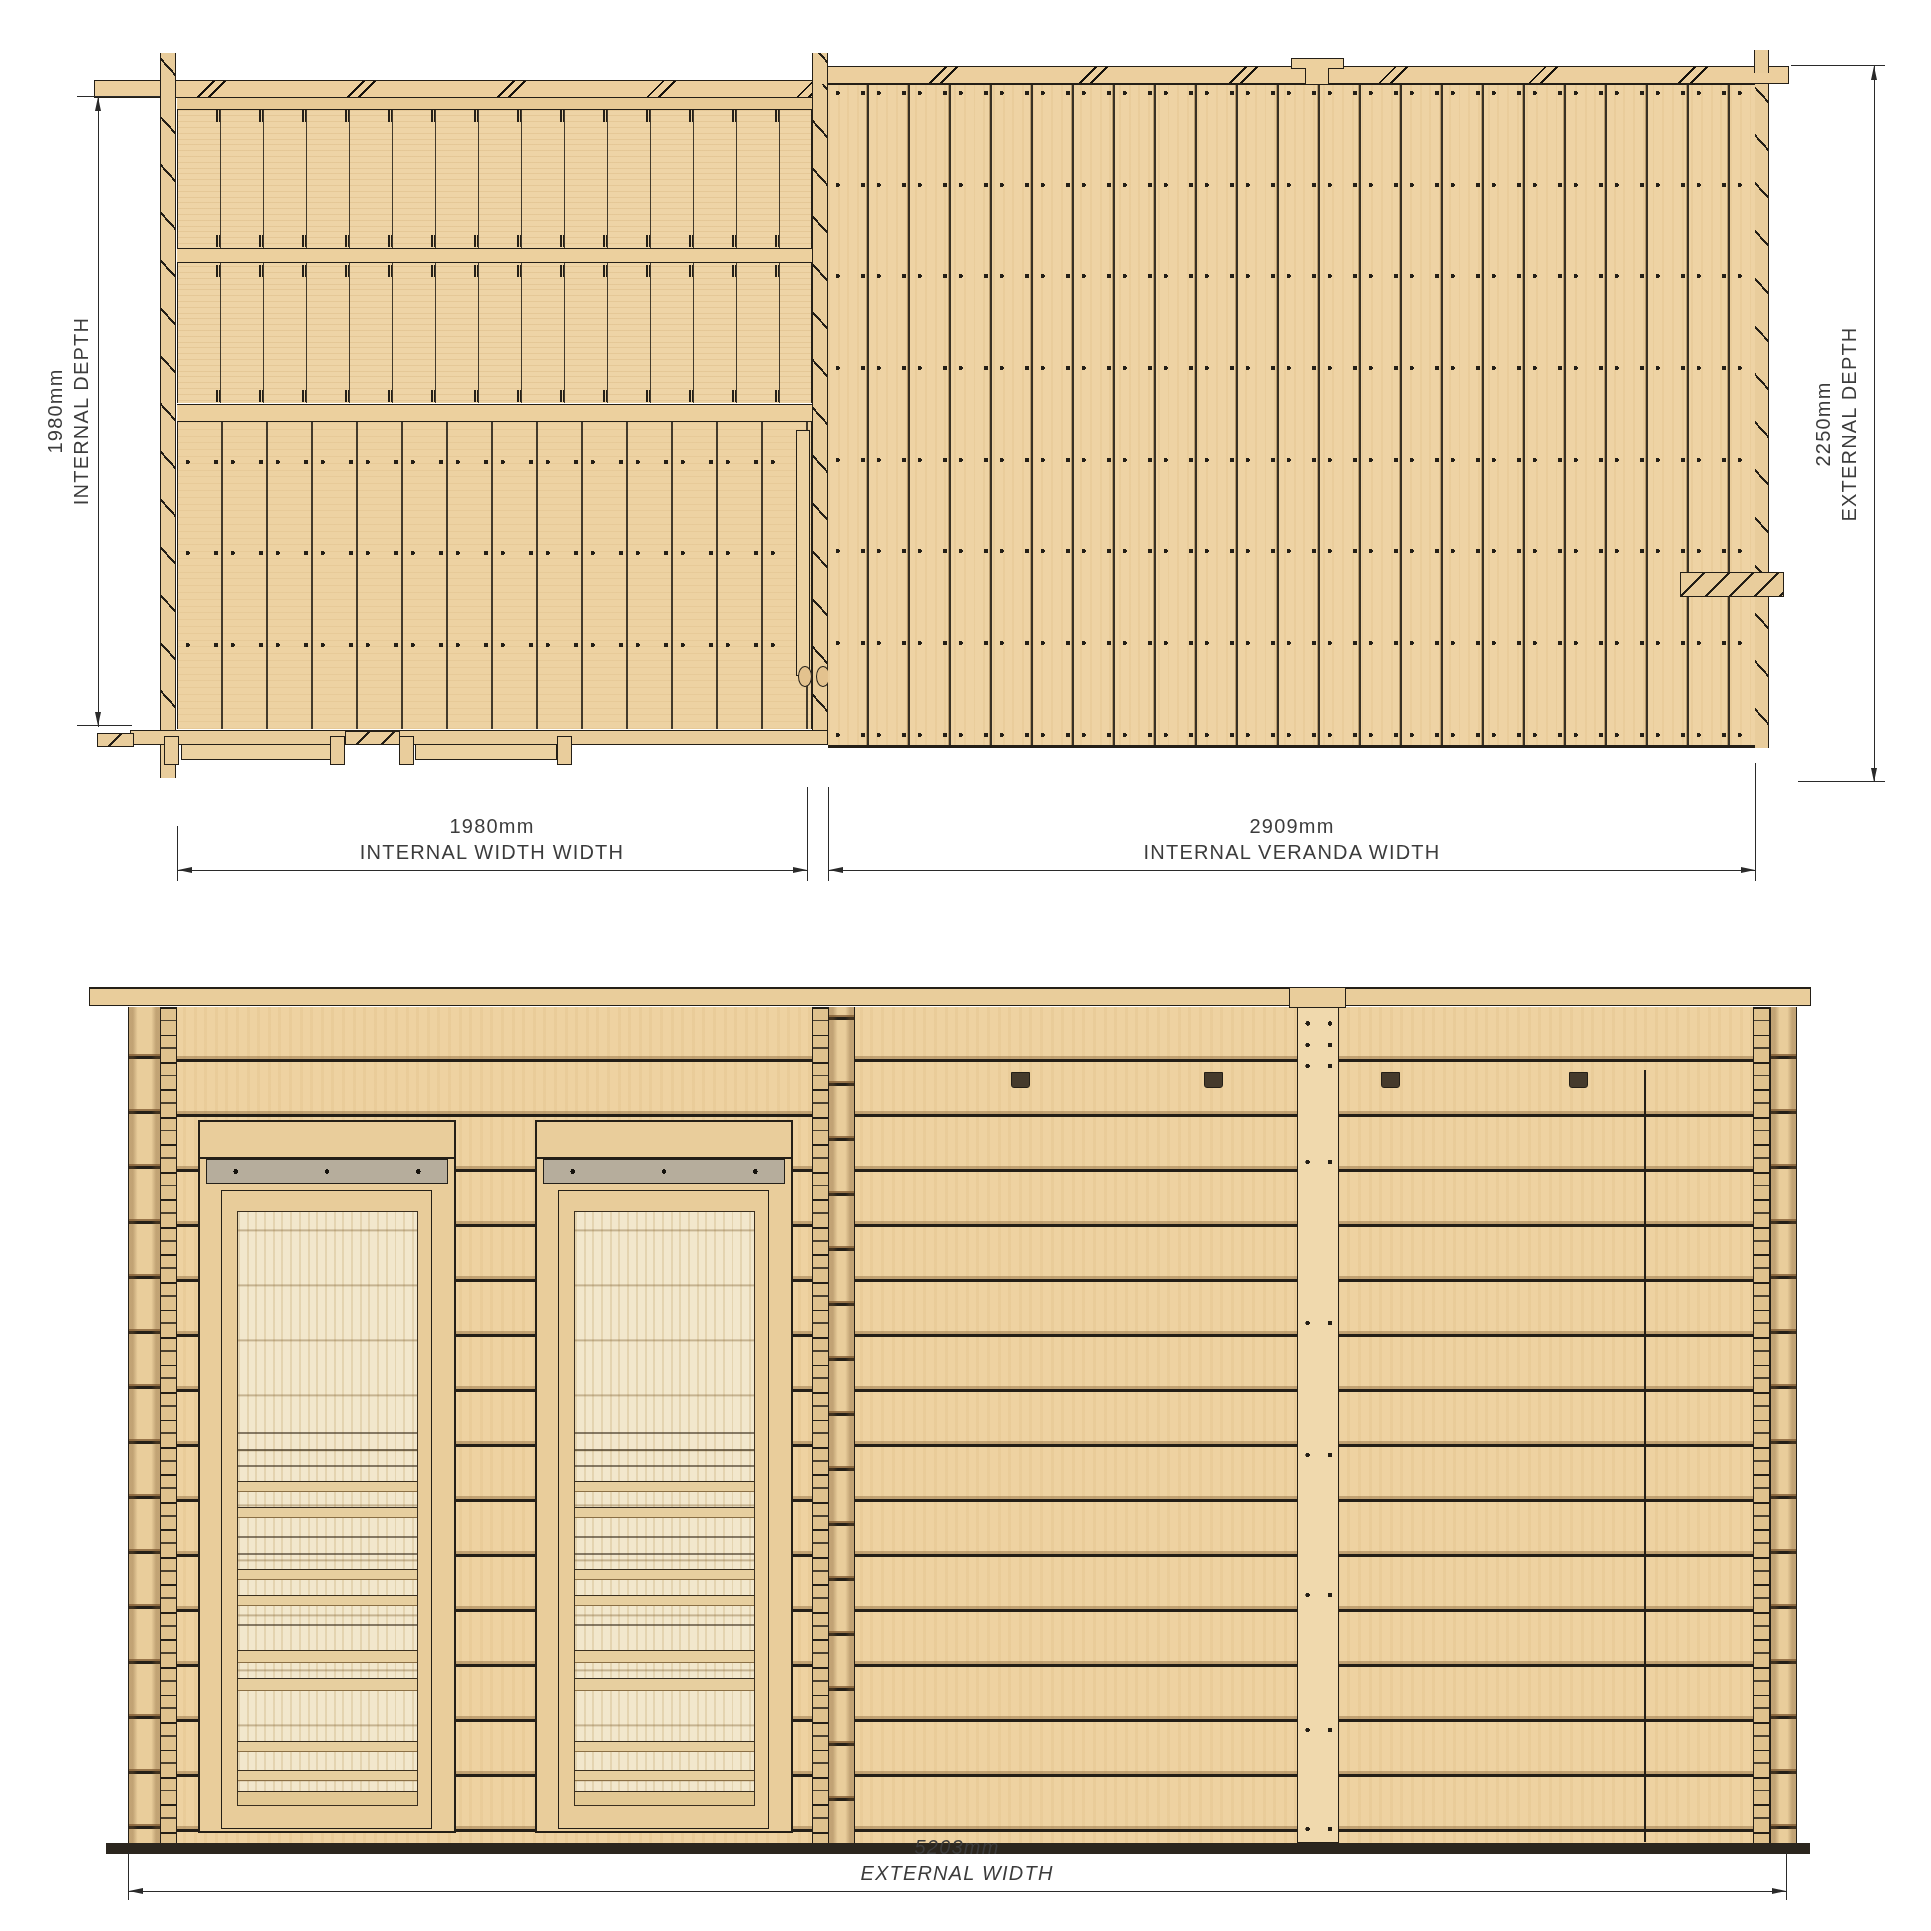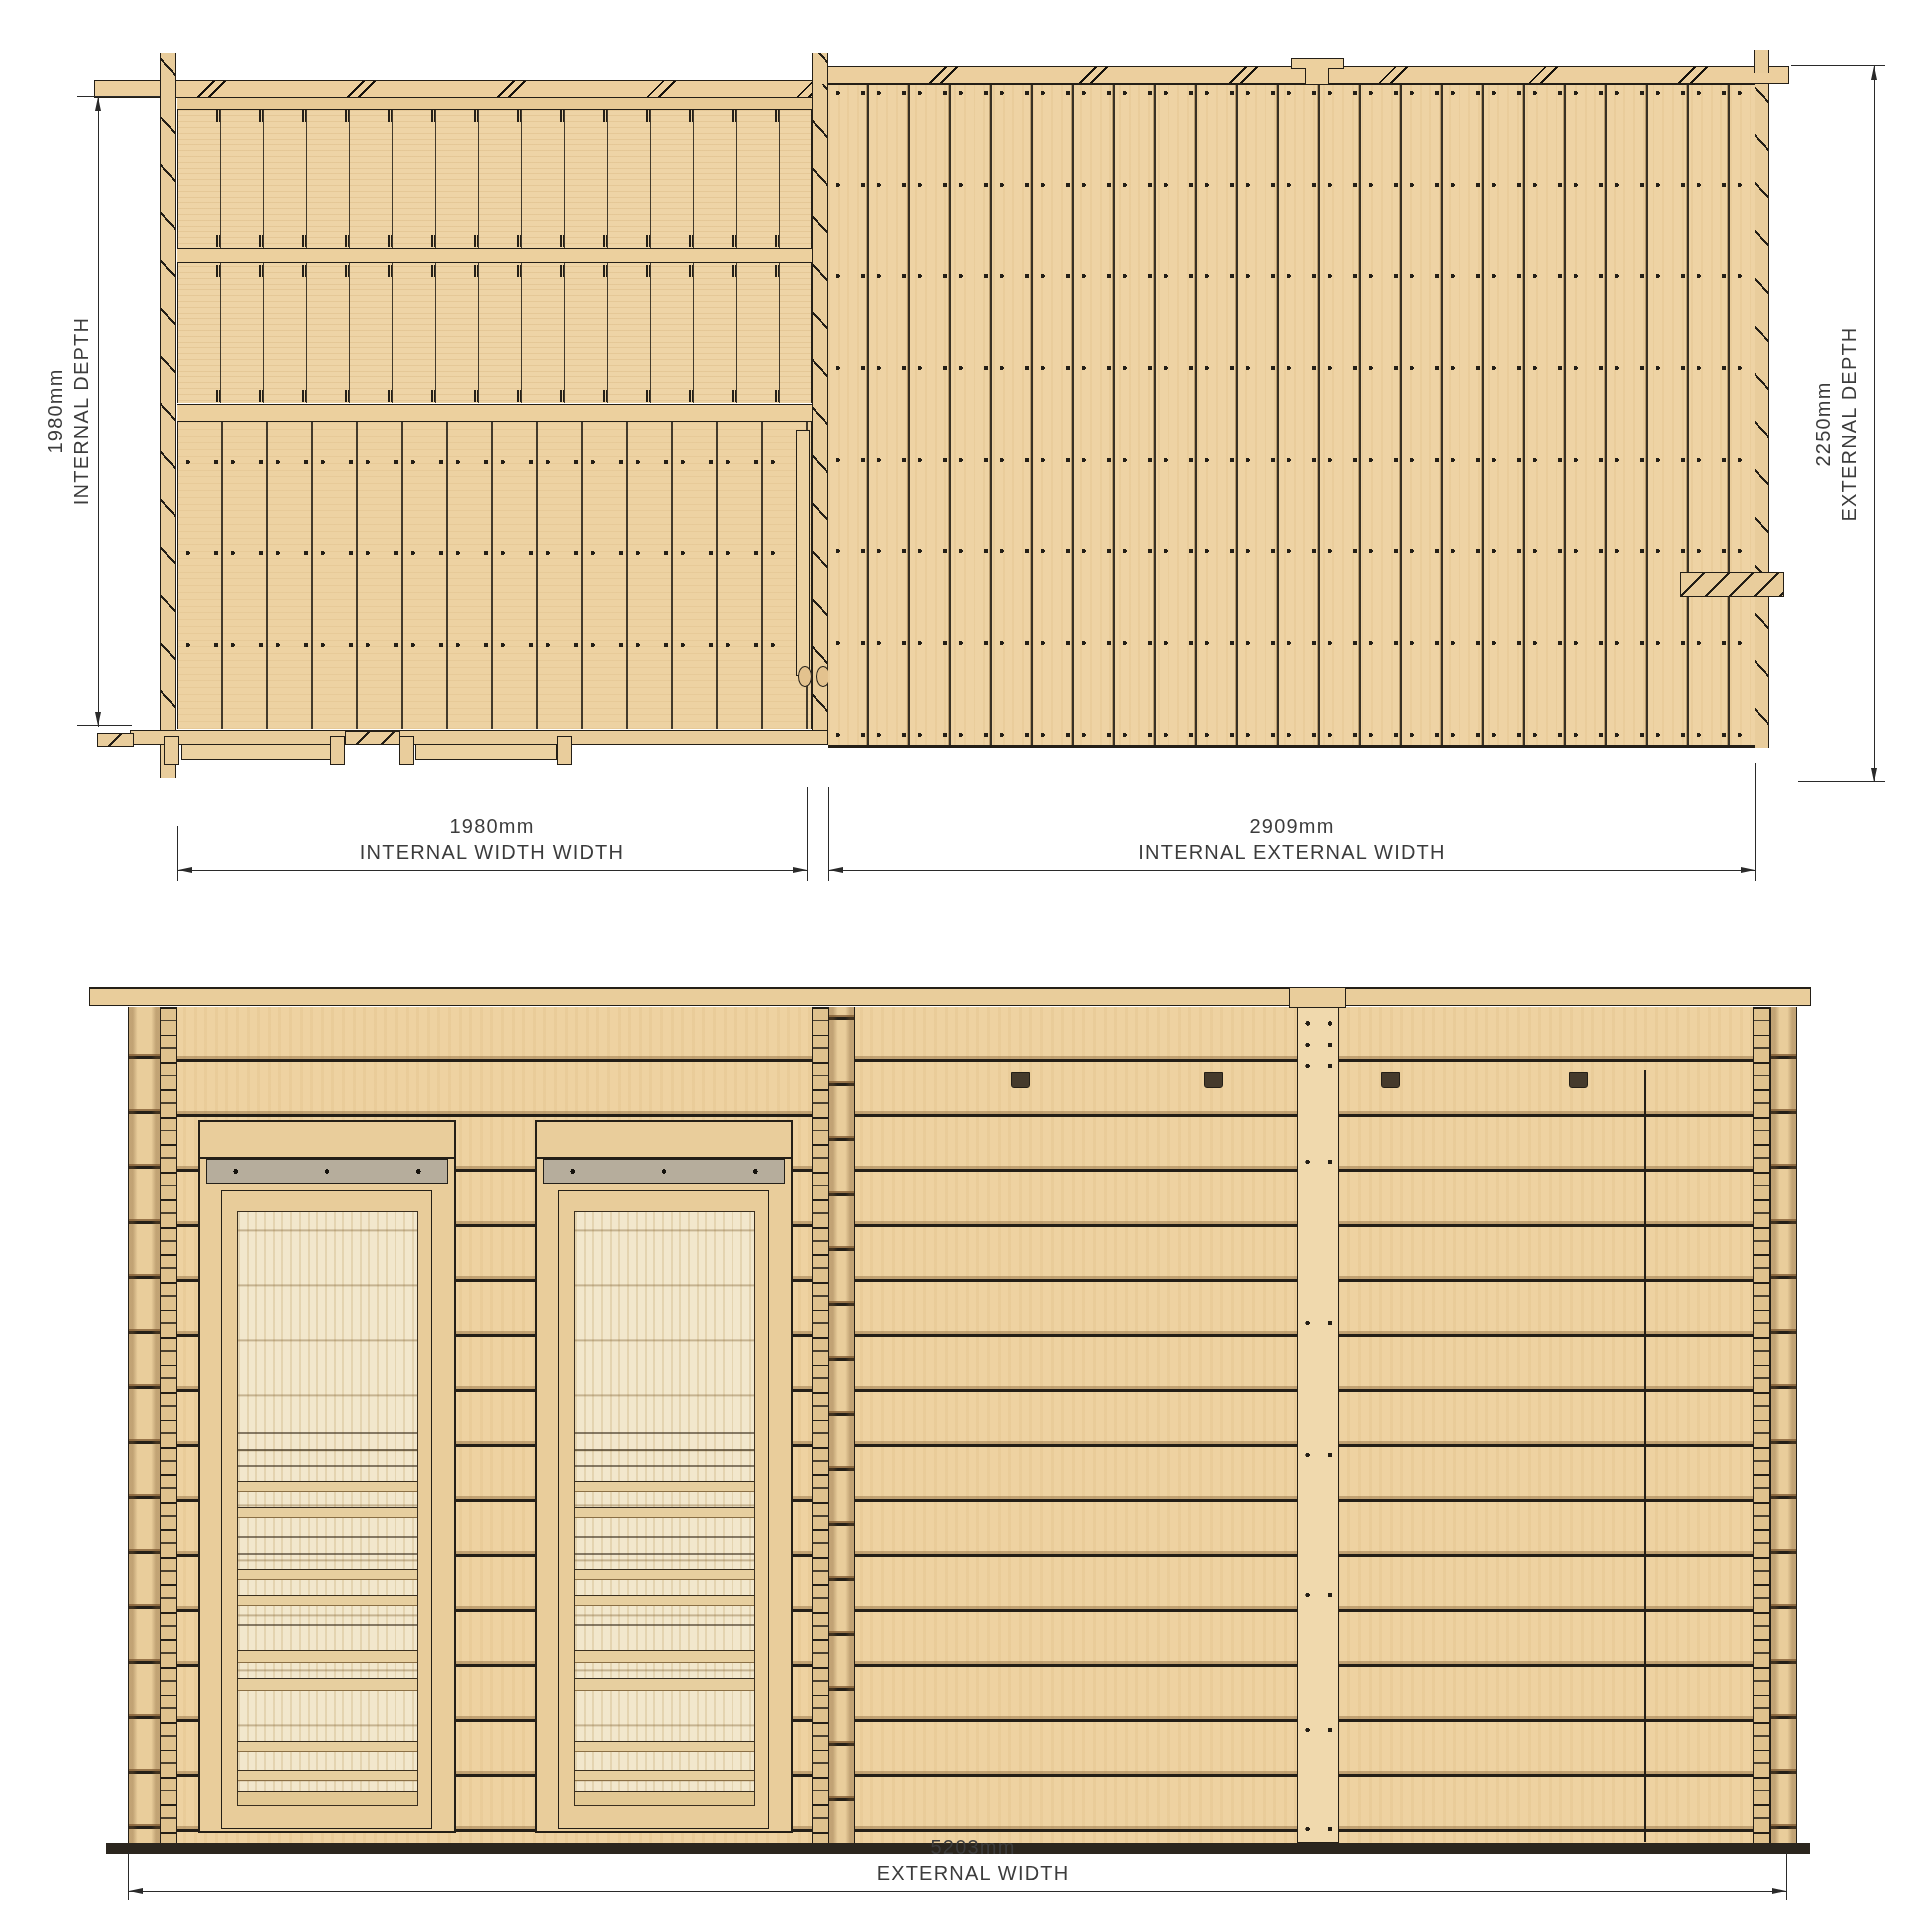--- a/index.html
+++ b/index.html
@@ -186,21 +186,21 @@
     <div class="dimlbl" style="left:299px;top:813px;width:386px;">
       <span class="dimval">1980mm</span>
       <span class="dimname">INTERNAL WIDTH WIDTH</span>
     </div>
 
     <div class="abs dline" style="left:828px;top:870px;width:927px;height:1.4px;"></div>
     <div class="abs arrL" style="left:829px;top:867px;"></div>
     <div class="abs arrR" style="left:1741px;top:867px;"></div>
     <div class="dimlbl" style="left:1099px;top:813px;width:386px;">
       <span class="dimval">2909mm</span>
-      <span class="dimname">INTERNAL EXTERNAL WIDTH</span>
+      <span class="dimname">INTERNAL VERANDA WIDTH</span>
     </div>
   </div>
 
   <div class="abs" style="left:0;top:966px;width:1931px;height:966px;">
 
     <div class="abs" style="left:89px;top:21px;width:1722px;height:19.3px;background:#e9cd9b;border:1.9px solid #241f17;border-top-width:2.9px;box-sizing:border-box;"></div>
 
     <div class="abs logs" style="left:130px;top:41px;width:698px;height:836px;"></div>
 
     <div class="abs logs" style="left:828px;top:41px;width:927px;height:836px;"></div>
@@ -279,20 +279,20 @@
     <div class="vent" style="left:1381px;top:106px;"></div>
     <div class="vent" style="left:1569px;top:106px;"></div>
 
     <div class="abs" style="left:106px;top:877px;width:1704px;height:10.6px;background:#2b261e;"></div>
 
     <div class="abs extline" style="left:128px;top:886px;width:1.4px;height:48px;"></div>
     <div class="abs extline" style="left:1786px;top:886px;width:1.4px;height:48px;"></div>
     <div class="abs dline" style="left:128px;top:925px;width:1658px;height:1.4px;"></div>
     <div class="abs arrL" style="left:129px;top:922px;"></div>
     <div class="abs arrR" style="left:1772px;top:922px;"></div>
-    <div class="dimlbl" style="left:780px;top:868px;width:386px;">
+    <div class="dimlbl" style="left:764px;top:868px;width:386px;font-style:italic;">
       <span class="dimval">5203mm</span>
       <span class="dimname">EXTERNAL WIDTH</span>
     </div>
   </div>
 
 </div>
 
 
 </body></html>

